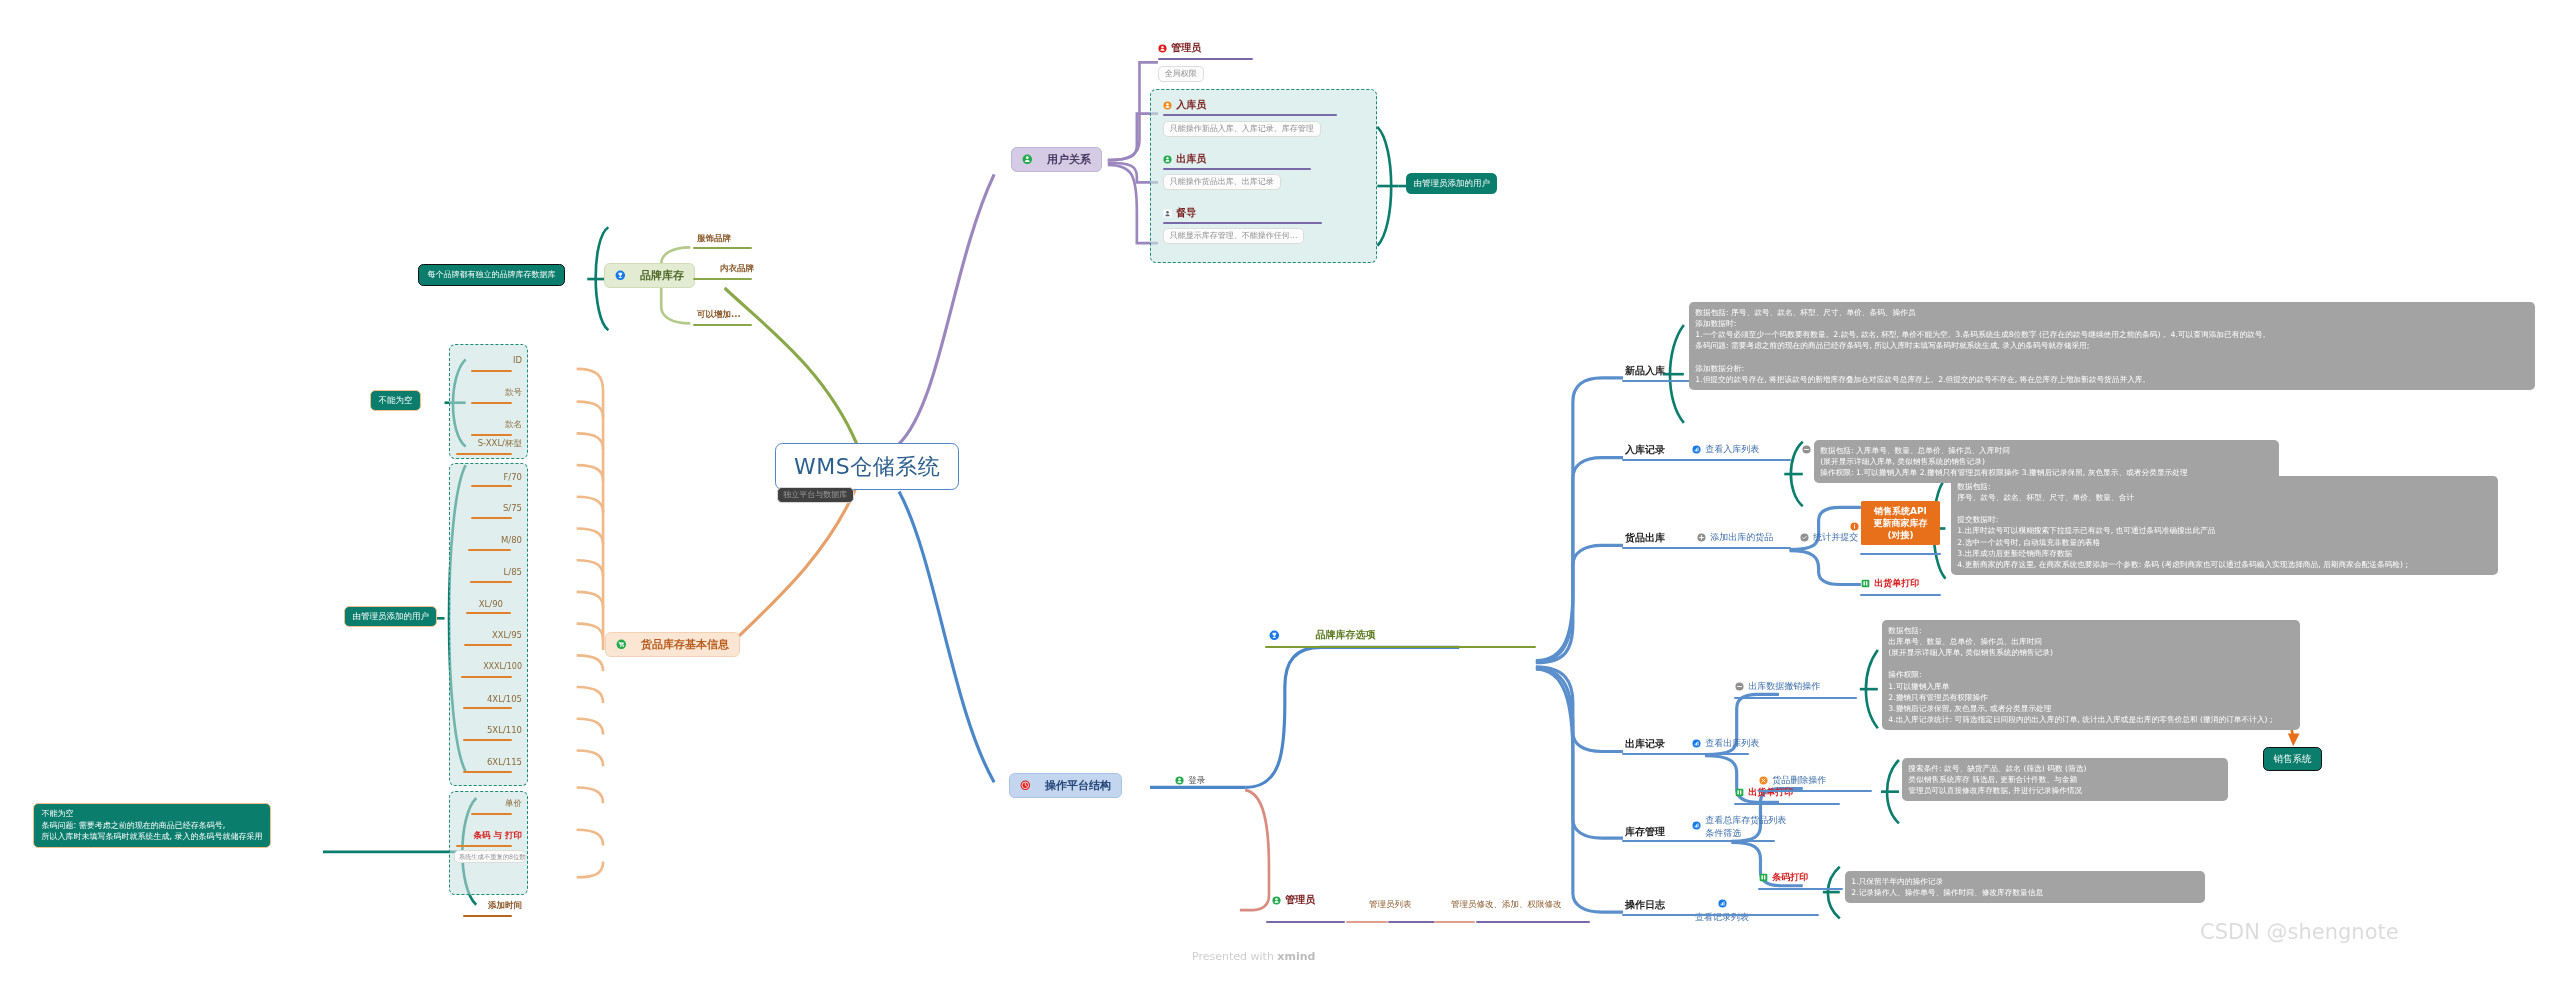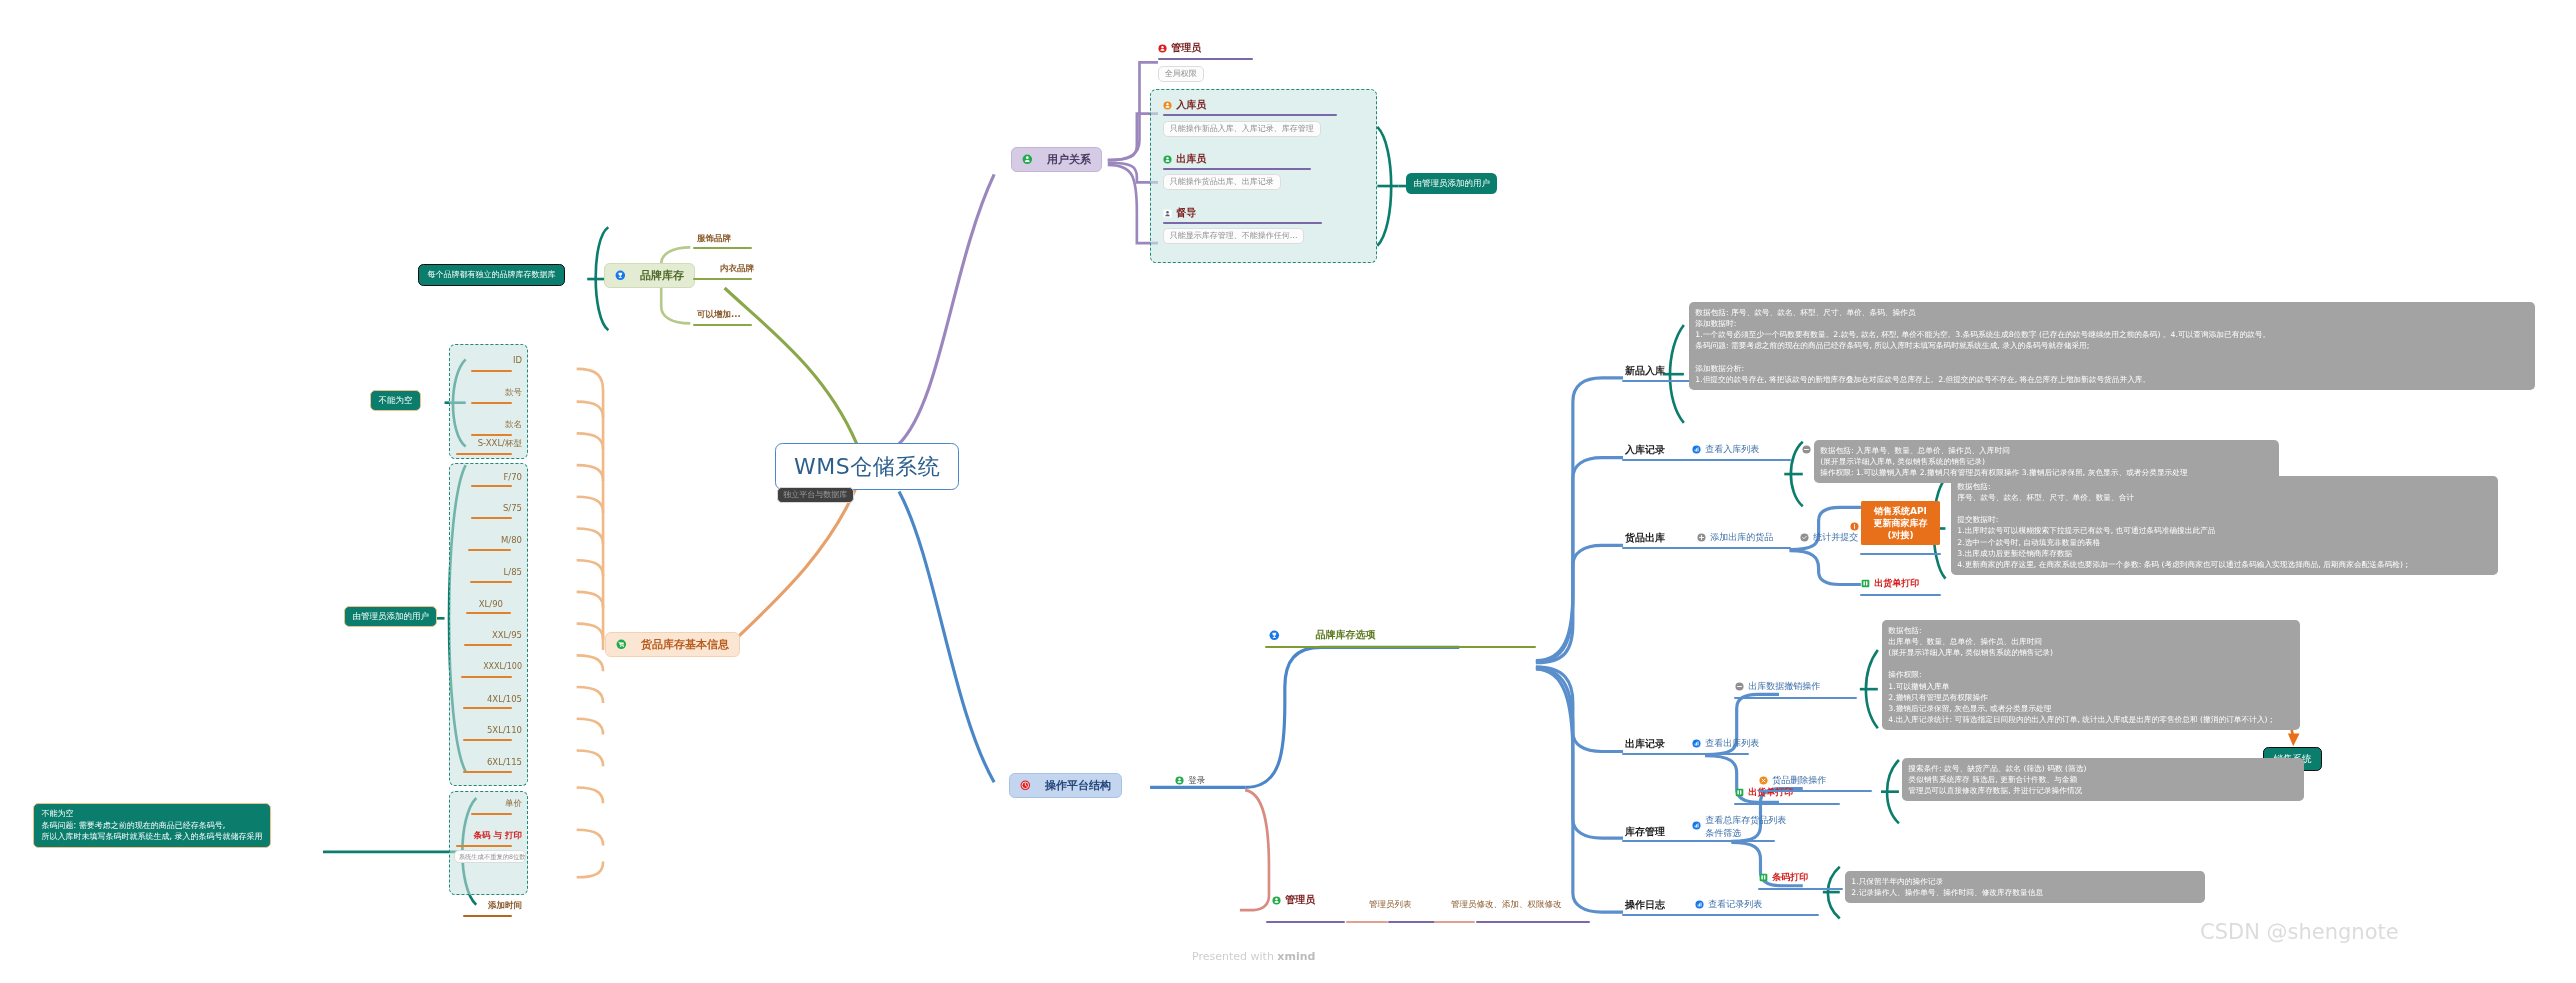--- a/index.html
+++ b/index.html
@@ -586,26 +586,26 @@
     <svg viewBox="0 0 20 20">
           <rect x="1.5" y="1.5" width="17" height="17" rx="2.5" fill="#22ab4b"></rect>
           <rect x="5.4" y="5" width="3.2" height="9.4" rx="0.8" fill="#fff"></rect>
           <rect x="11" y="5" width="3.2" height="9.4" rx="0.8" fill="#fff"></rect>
         </svg>
   </span>
   <span class="lbl lbl-red" style="font-weight:bold;">条码打印</span>
 </div>
 <div class="under" style="left:1758px; top:888px; width:85px; background:#5b8fcc;"></div>
 
-<div class="node grey" style="left:1902px; top:758px; width:402px;">搜索条件: 款号、缺货产品、款名 (筛选) 码数 (筛选)
+<div class="node grey" style="left:1902px; top:758px; width:326px;">搜索条件: 款号、缺货产品、款名 (筛选) 码数 (筛选)
 类似销售系统库存 筛选后, 更新合计件数、与金额
 管理员可以直接修改库存数据, 并进行记录操作情况</div>
 
 <div class="node lbl lbl-b" style="left:1625px; top:899px; font-size:10px;">操作日志</div>
-<div class="node row" style="left:1695px; top:899px;">
+<div class="node row" style="left:1695px; top:899px;flex-direction:column;">
   <span class="ico ico-sm">
     <svg viewBox="0 0 20 20">
           <circle cx="10" cy="10" r="9" fill="#1779e8"></circle>
           <rect x="6" y="10" width="2" height="4.4" fill="#fff"></rect>
           <rect x="9.2" y="7.4" width="2" height="7" fill="#fff"></rect>
           <rect x="12.4" y="5.4" width="2" height="9" fill="#fff"></rect>
         </svg>
   </span>
   <span class="lbl lbl-blue">查看记录列表</span>
 </div>

